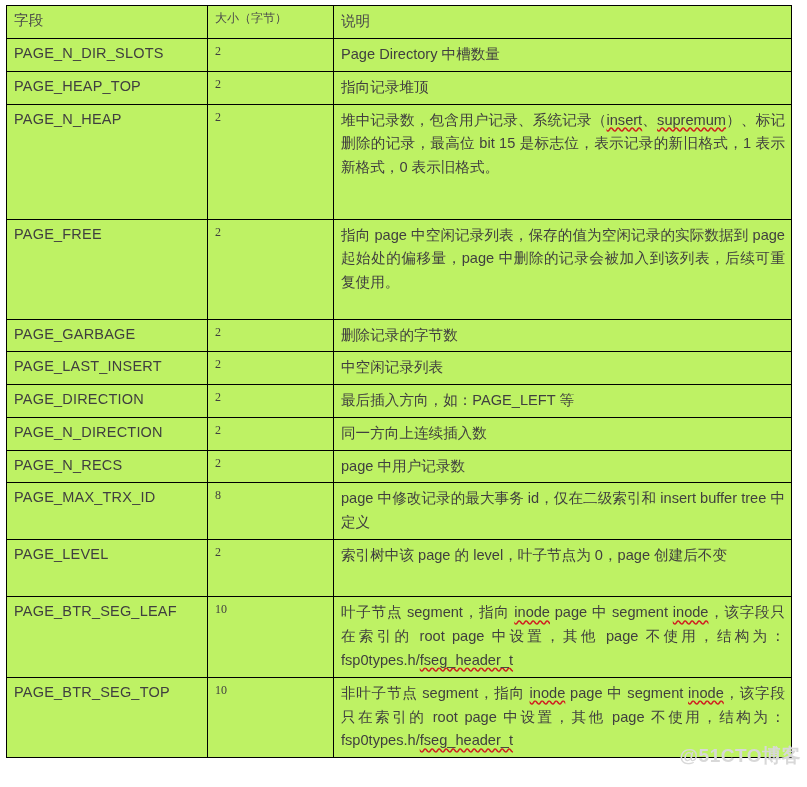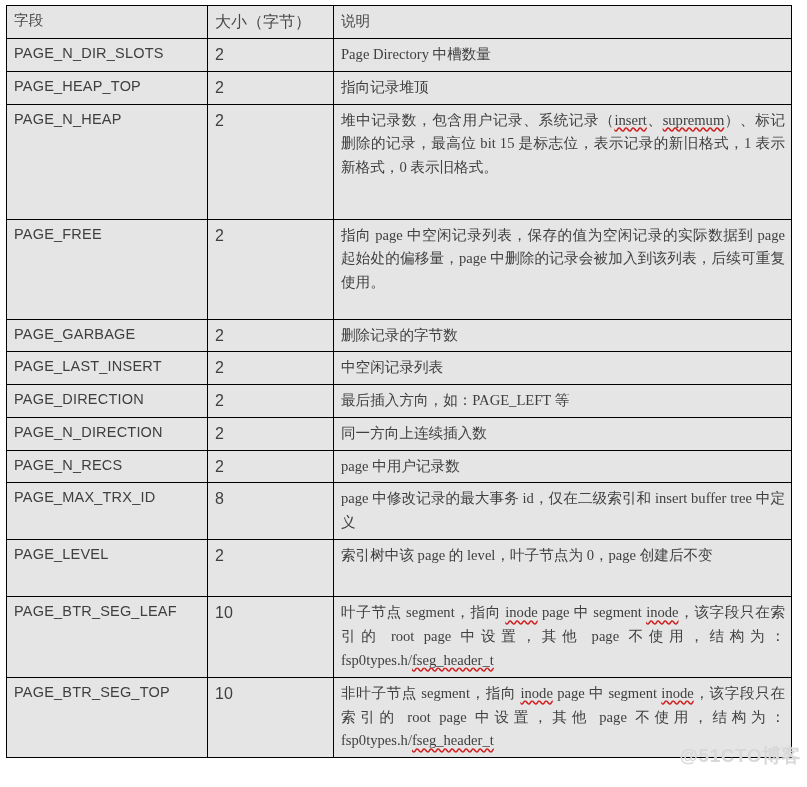--- a/index.html
+++ b/index.html
@@ -37,42 +37,42 @@
 
   .field-table col.c-field  { width: 201px; }
   .field-table col.c-size   { width: 126px; }
   .field-table col.c-desc   { width: 458px; }
 
   .field-table td {
     border: 1px solid #000000;
     vertical-align: top;
     padding: 4px 6px 4px 7px;
     color: #403f3f;
-    background: #e5e5e5;
+    background: #bef264;
   }
 
   
   .cell-field {
     font-family: "Liberation Sans", "DejaVu Sans", sans-serif;
     font-size: 14.5px;
     line-height: 1.45;
     letter-spacing: 0.2px;
     white-space: nowrap;
     color: #3a3a3a;
   }
 
   .cell-size {
-    font-family: Liberation Sans, sans-serif;
-    font-size: 16px;
+    font-family: Liberation Serif, serif;
+    font-size: 12px;
     line-height: 1.45;
     color: #3a3a3a;
   }
 
   .cell-desc {
-    font-family: Liberation Serif, serif;
+    font-family: Liberation Sans, sans-serif;
     font-size: 14.6px;
     line-height: 1.63;
     color: #4a4a4a;
     text-align: justify;
     text-justify: inter-ideograph;
     word-break: break-word;
   }
 
   
   .row-header .cell-field,

